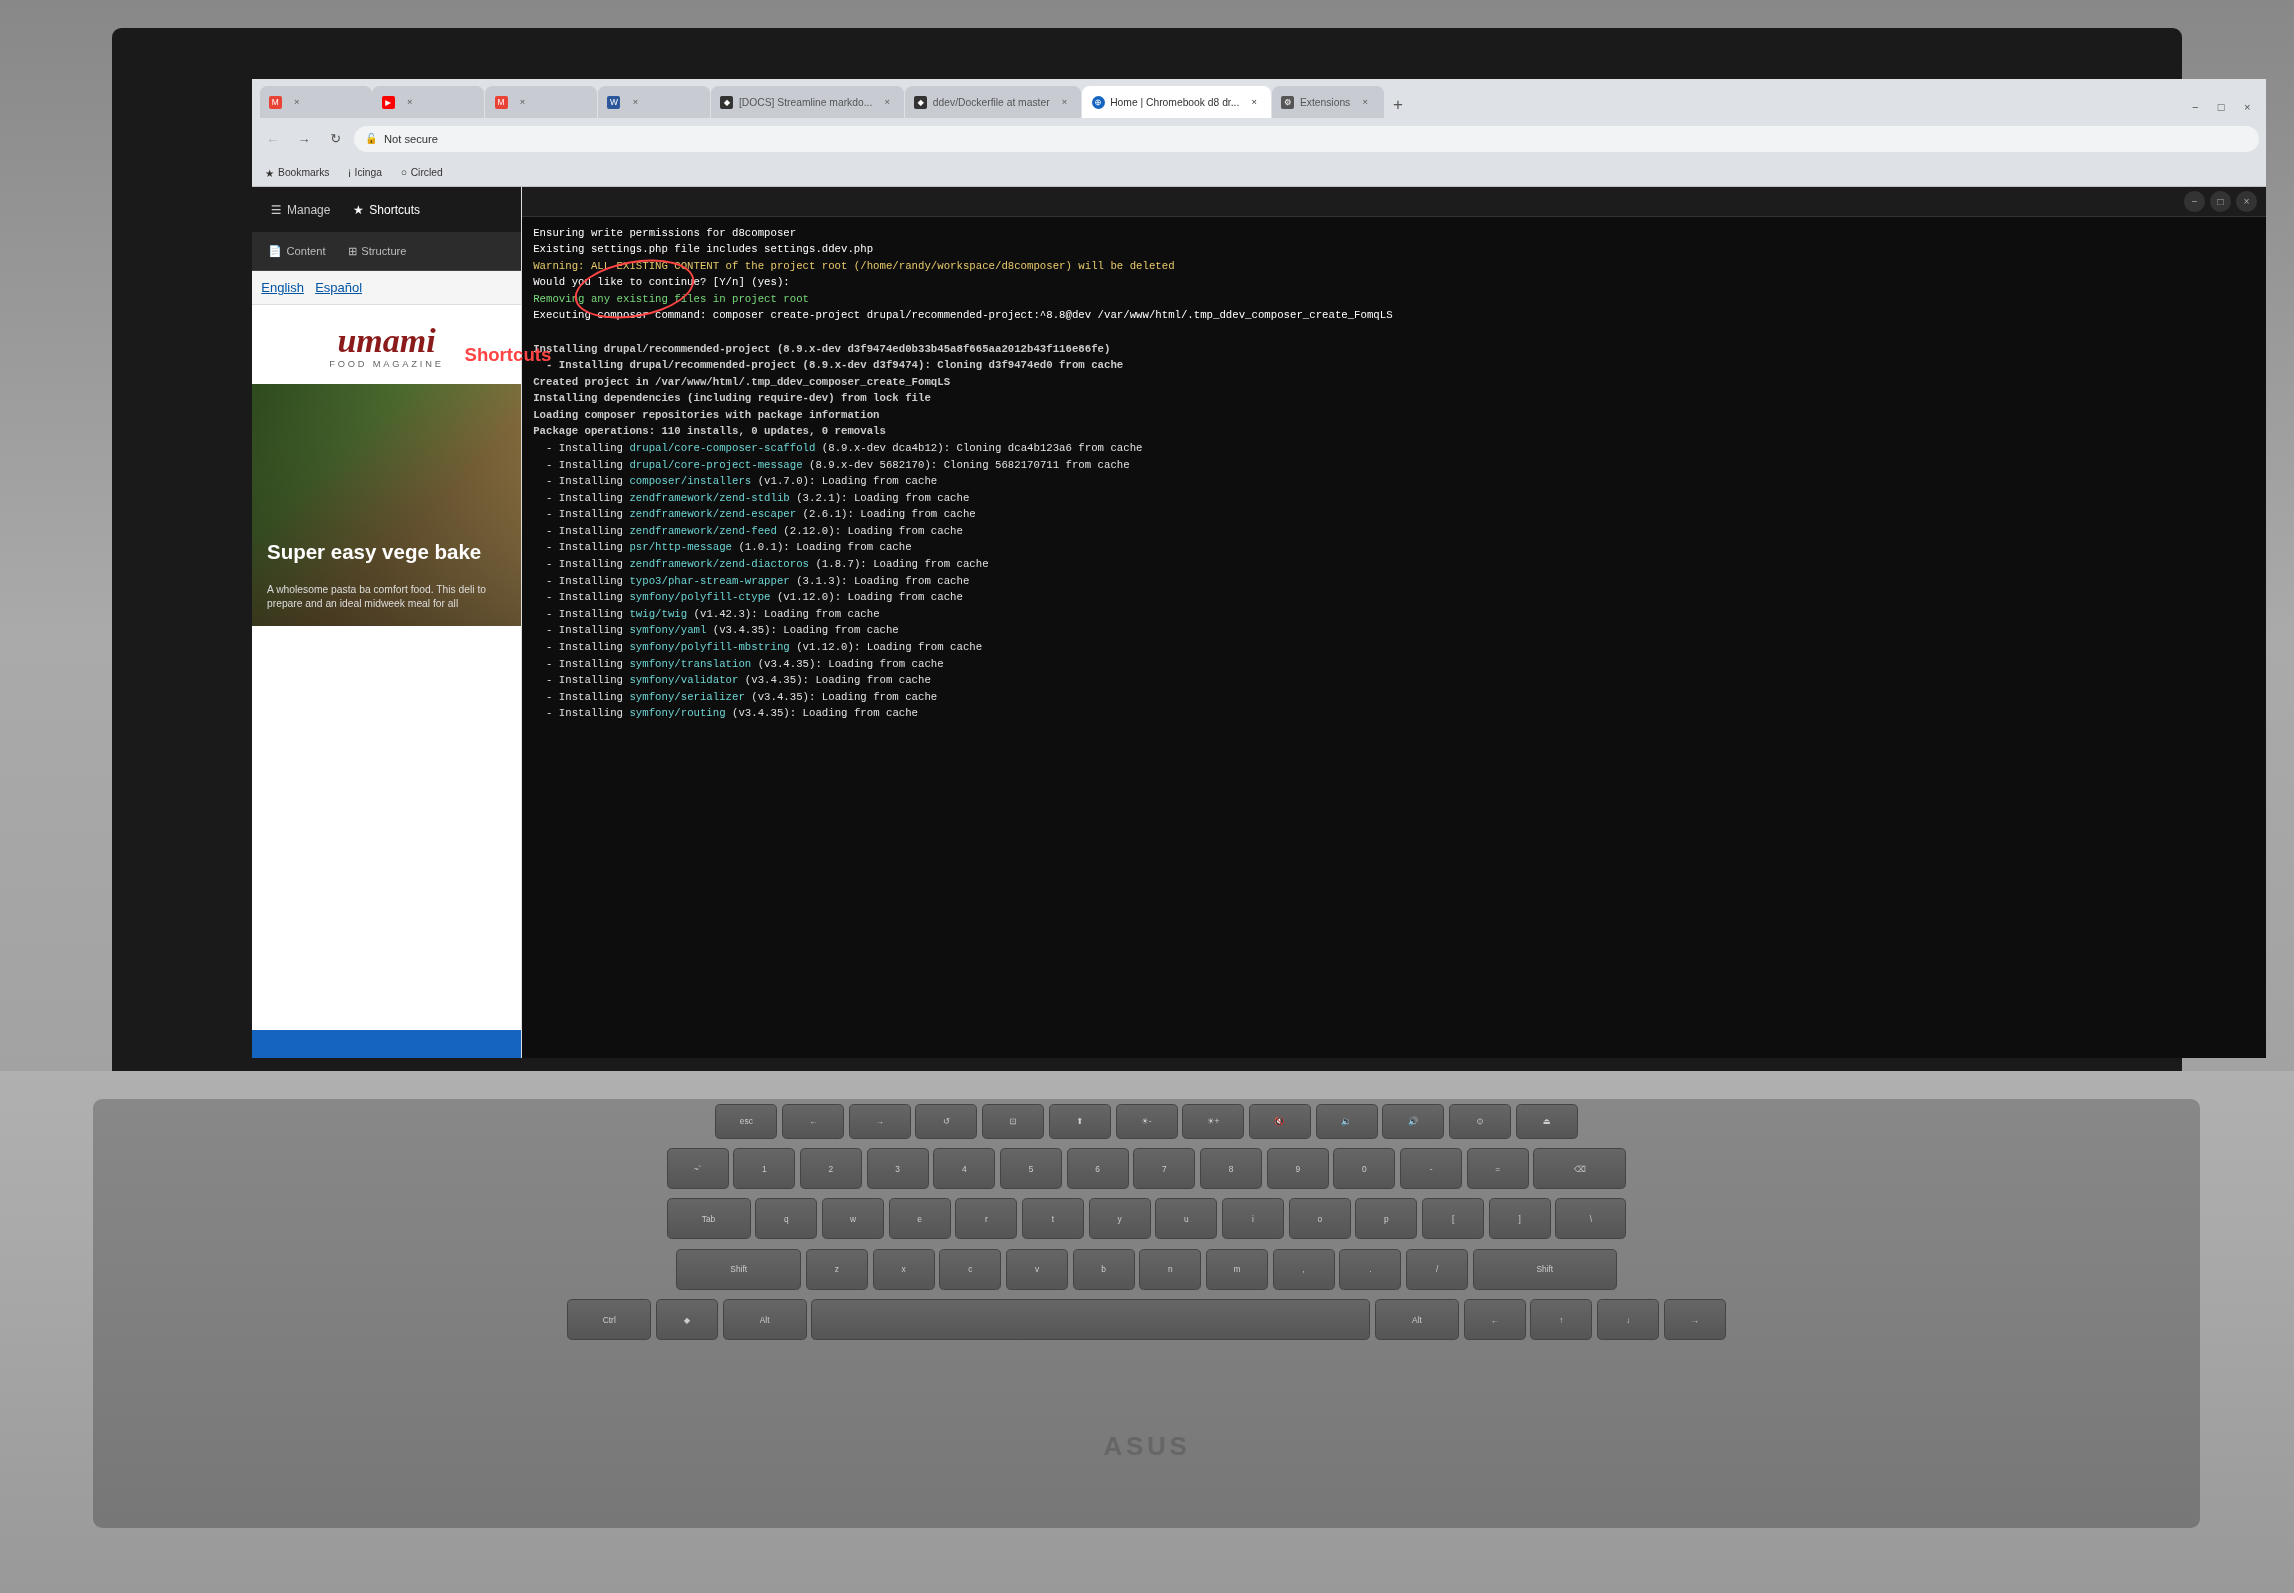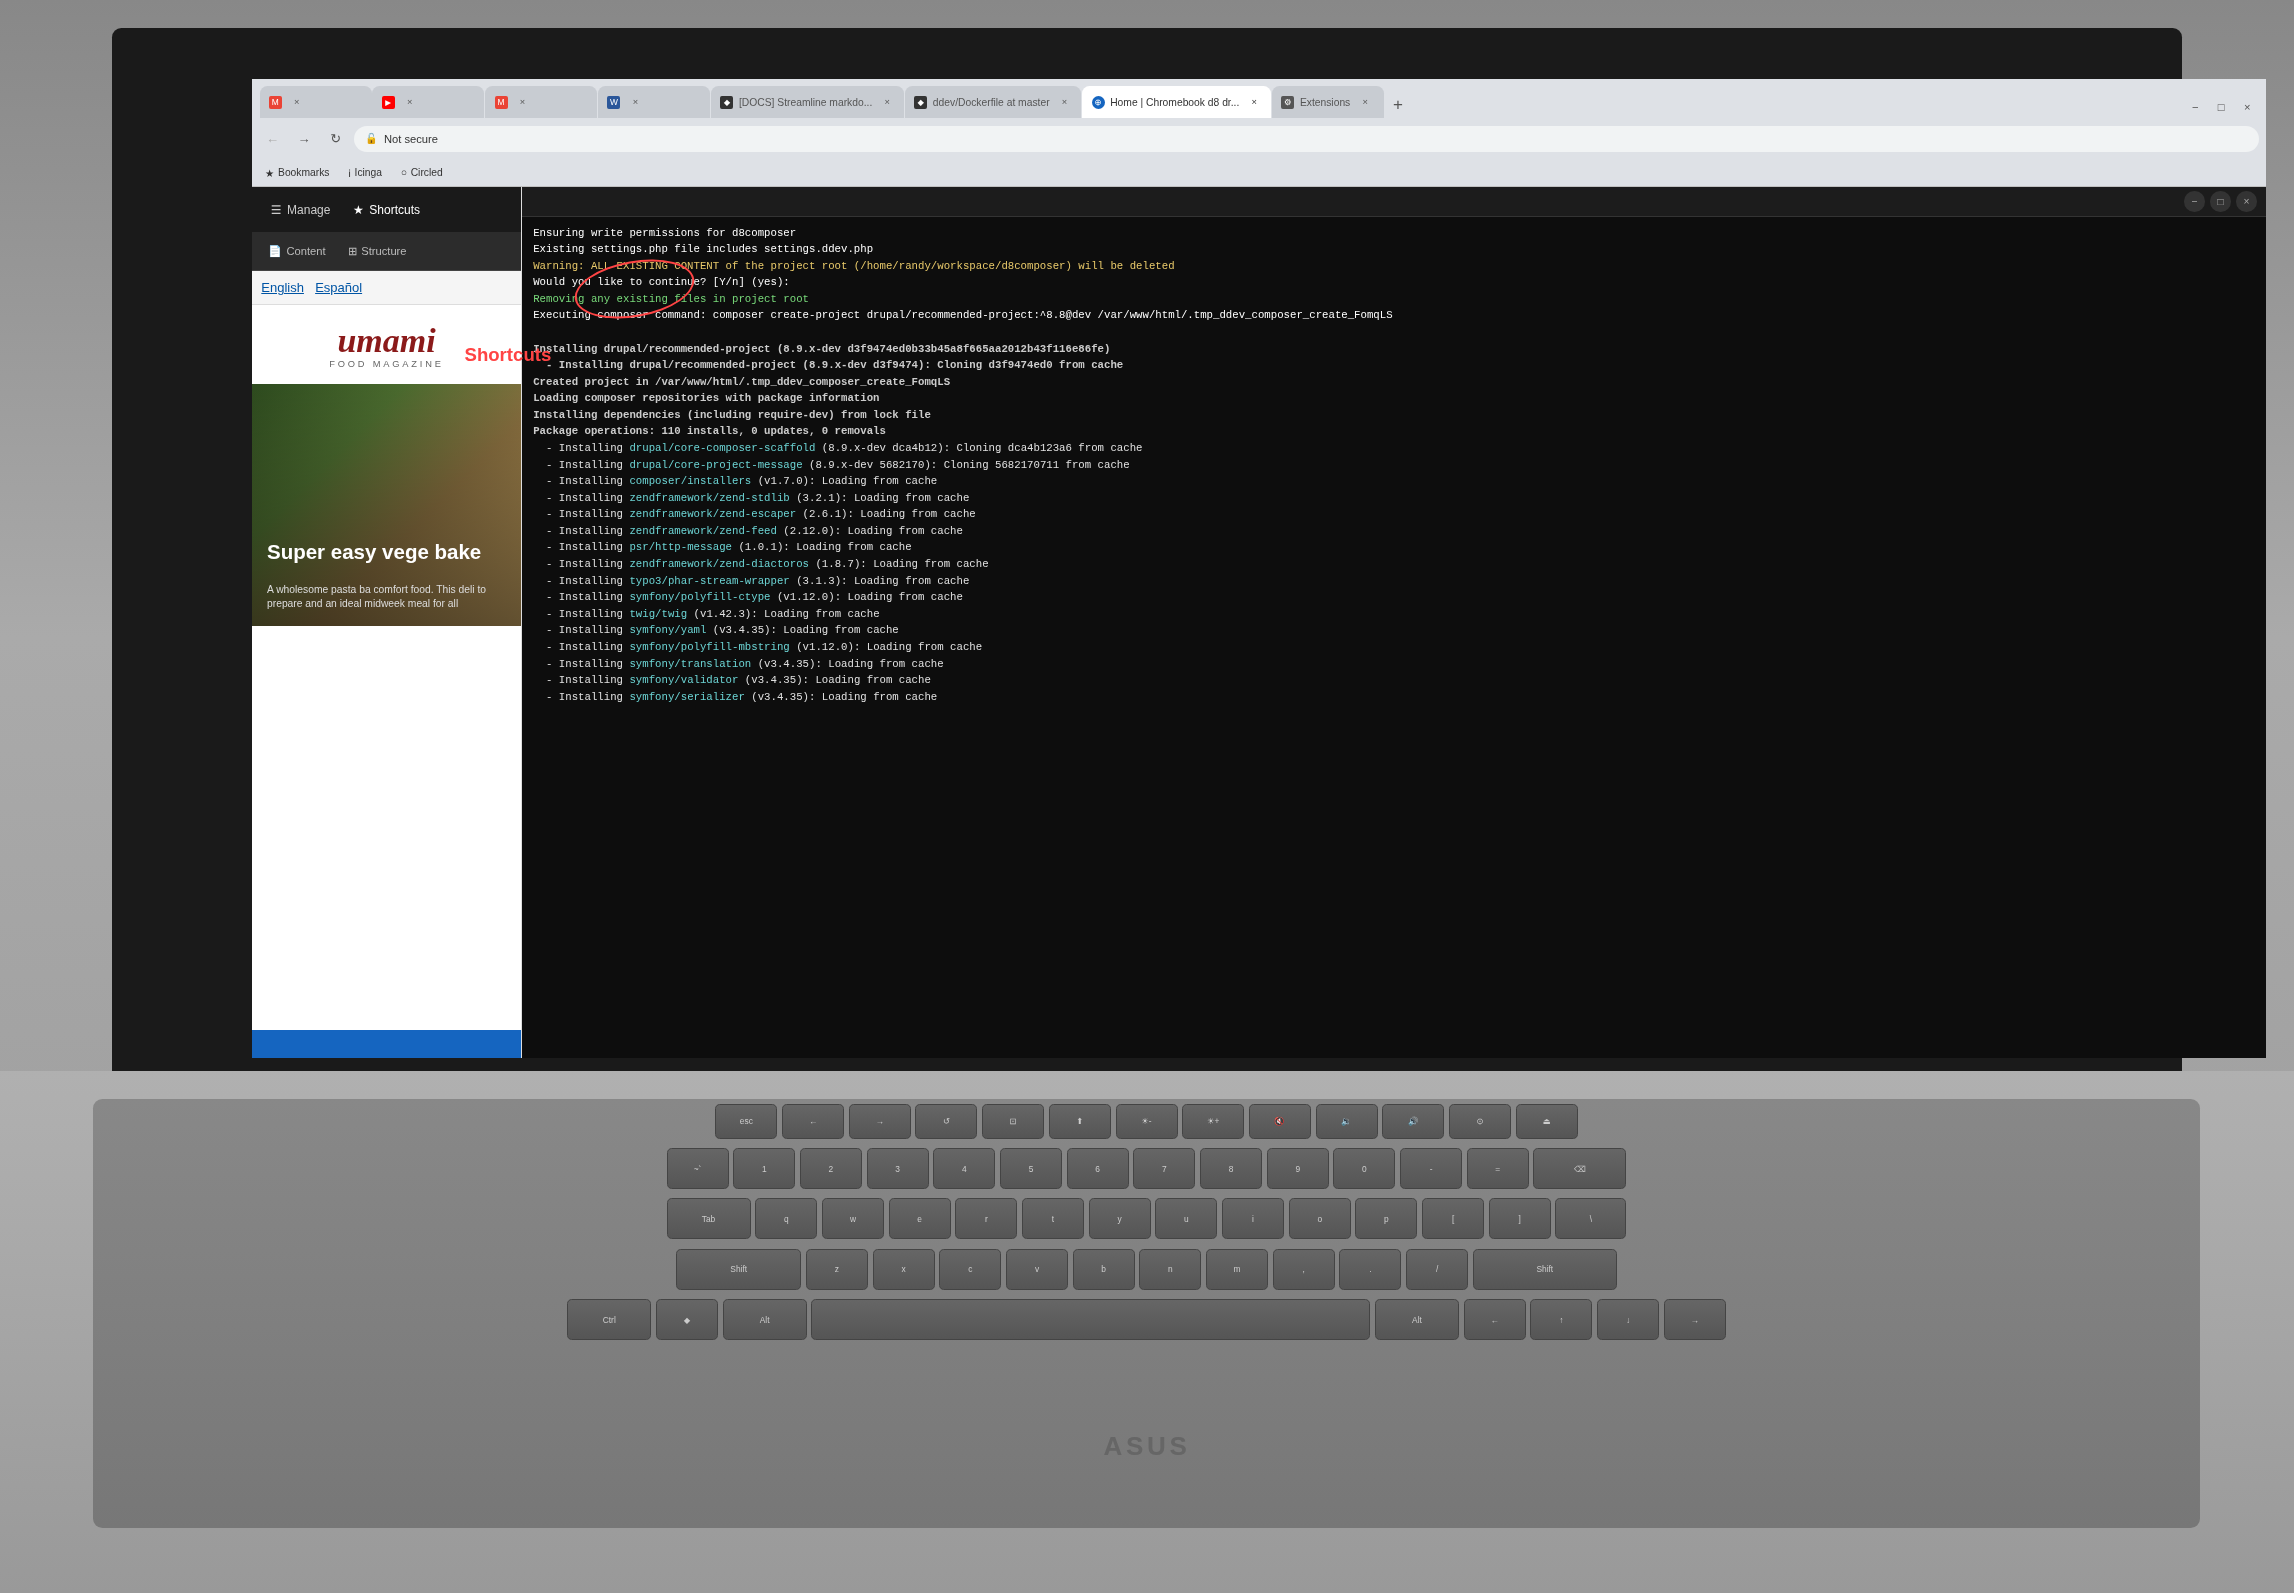--- a/index.html
+++ b/index.html
@@ -663,39 +663,40 @@
             <span class="terminal-line t-white">Ensuring write permissions for d8composer</span>
             <span class="terminal-line t-white">Existing settings.php file includes settings.ddev.php</span>
             <span class="terminal-line t-yellow">Warning: ALL EXISTING CONTENT of the project root (/home/randy/workspace/d8composer) will be deleted</span>
             <span class="terminal-line t-white">Would you like to continue? [Y/n] (yes):</span>
             <span class="terminal-line t-green">Removing any existing files in project root</span>
             <span class="terminal-line t-white">Executing composer command: composer create-project drupal/recommended-project:^8.8@dev /var/www/html/.tmp_ddev_composer_create_FomqLS</span>
             <span class="terminal-line">&nbsp;</span>
             <span class="terminal-line t-normal">Installing drupal/recommended-project (8.9.x-dev d3f9474ed0b33b45a8f665aa2012b43f116e86fe)</span>
             <span class="terminal-line t-normal">  - Installing drupal/recommended-project (8.9.x-dev d3f9474): Cloning d3f9474ed0 from cache</span>
             <span class="terminal-line t-normal">Created project in /var/www/html/.tmp_ddev_composer_create_FomqLS</span>
+            <span class="terminal-line t-normal">Installing dependencies (including require-dev) from lock file</span>
             <span class="terminal-line t-normal">Loading composer repositories with package information</span>
-            <span class="terminal-line t-normal">Installing dependencies (including require-dev) from lock file</span>
             <span class="terminal-line t-normal">Package operations: 110 installs, 0 updates, 0 removals</span>
             <span class="terminal-line">  - Installing <span class="t-cyan">drupal/core-composer-scaffold</span> (8.9.x-dev dca4b12): Cloning dca4b123a6 from cache</span>
             <span class="terminal-line">  - Installing <span class="t-cyan">drupal/core-project-message</span> (8.9.x-dev 5682170): Cloning 5682170711 from cache</span>
             <span class="terminal-line">  - Installing <span class="t-cyan">composer/installers</span> (v1.7.0): Loading from cache</span>
             <span class="terminal-line">  - Installing <span class="t-cyan">zendframework/zend-stdlib</span> (3.2.1): Loading from cache</span>
             <span class="terminal-line">  - Installing <span class="t-cyan">zendframework/zend-escaper</span> (2.6.1): Loading from cache</span>
             <span class="terminal-line">  - Installing <span class="t-cyan">zendframework/zend-feed</span> (2.12.0): Loading from cache</span>
             <span class="terminal-line">  - Installing <span class="t-cyan">psr/http-message</span> (1.0.1): Loading from cache</span>
             <span class="terminal-line">  - Installing <span class="t-cyan">zendframework/zend-diactoros</span> (1.8.7): Loading from cache</span>
             <span class="terminal-line">  - Installing <span class="t-cyan">typo3/phar-stream-wrapper</span> (3.1.3): Loading from cache</span>
             <span class="terminal-line">  - Installing <span class="t-cyan">symfony/polyfill-ctype</span> (v1.12.0): Loading from cache</span>
             <span class="terminal-line">  - Installing <span class="t-cyan">twig/twig</span> (v1.42.3): Loading from cache</span>
             <span class="terminal-line">  - Installing <span class="t-cyan">symfony/yaml</span> (v3.4.35): Loading from cache</span>
             <span class="terminal-line">  - Installing <span class="t-cyan">symfony/polyfill-mbstring</span> (v1.12.0): Loading from cache</span>
             <span class="terminal-line">  - Installing <span class="t-cyan">symfony/translation</span> (v3.4.35): Loading from cache</span>
             <span class="terminal-line">  - Installing <span class="t-cyan">symfony/validator</span> (v3.4.35): Loading from cache</span>
             <span class="terminal-line">  - Installing <span class="t-cyan">symfony/serializer</span> (v3.4.35): Loading from cache</span>
+            <span class="terminal-line">  - Installing <span class="t-cyan">symfony/routing</span> (v3.4.35): Loading from cache</span>
           </div>
 
         </div>
 
       </div>
 
       <div class="circled-annotation"></div>
       <div class="shortcuts-annotation">Shortcuts</div>
 
     </div>

